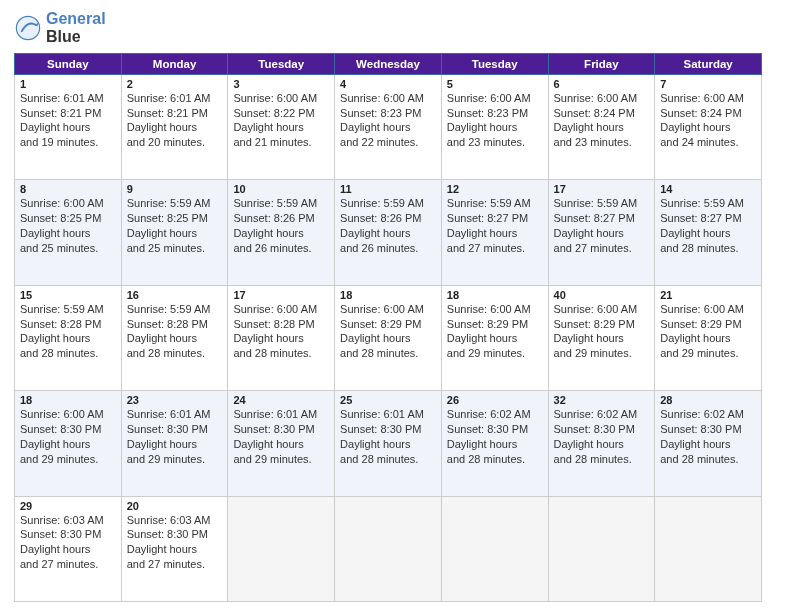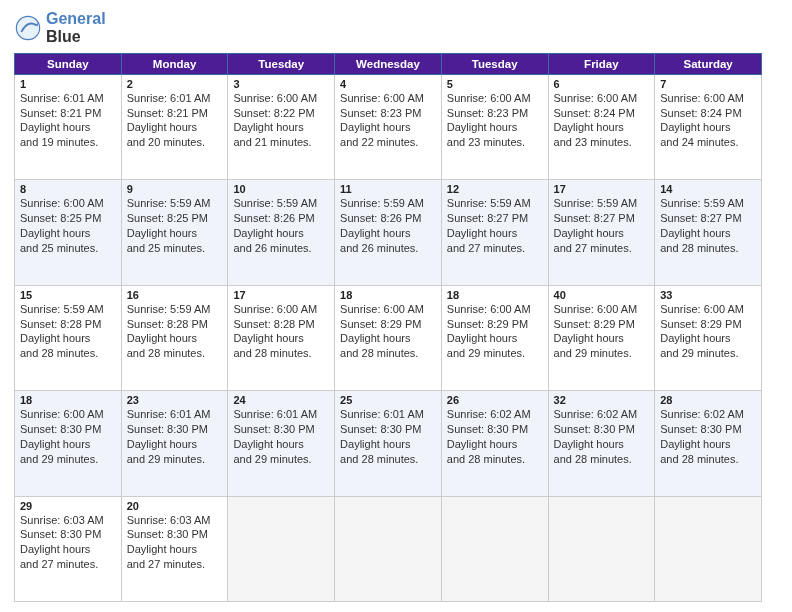--- a/index.html
+++ b/index.html
@@ -305,21 +305,21 @@
           <td>
           <span class="day-num">40</span>
           <div class="day-info">
             Sunrise: 6:00 AM<br>
             Sunset: 8:29 PM<br>
             Daylight hours<br>
             and 29 minutes.
           </div>
           </td>
           <td>
-          <span class="day-num">33</span>
+          <span class="day-num">21</span>
           <div class="day-info">
             Sunrise: 6:00 AM<br>
             Sunset: 8:29 PM<br>
             Daylight hours<br>
             and 29 minutes.
           </div>
           </td>
         </tr>
         <tr>
           <td>

